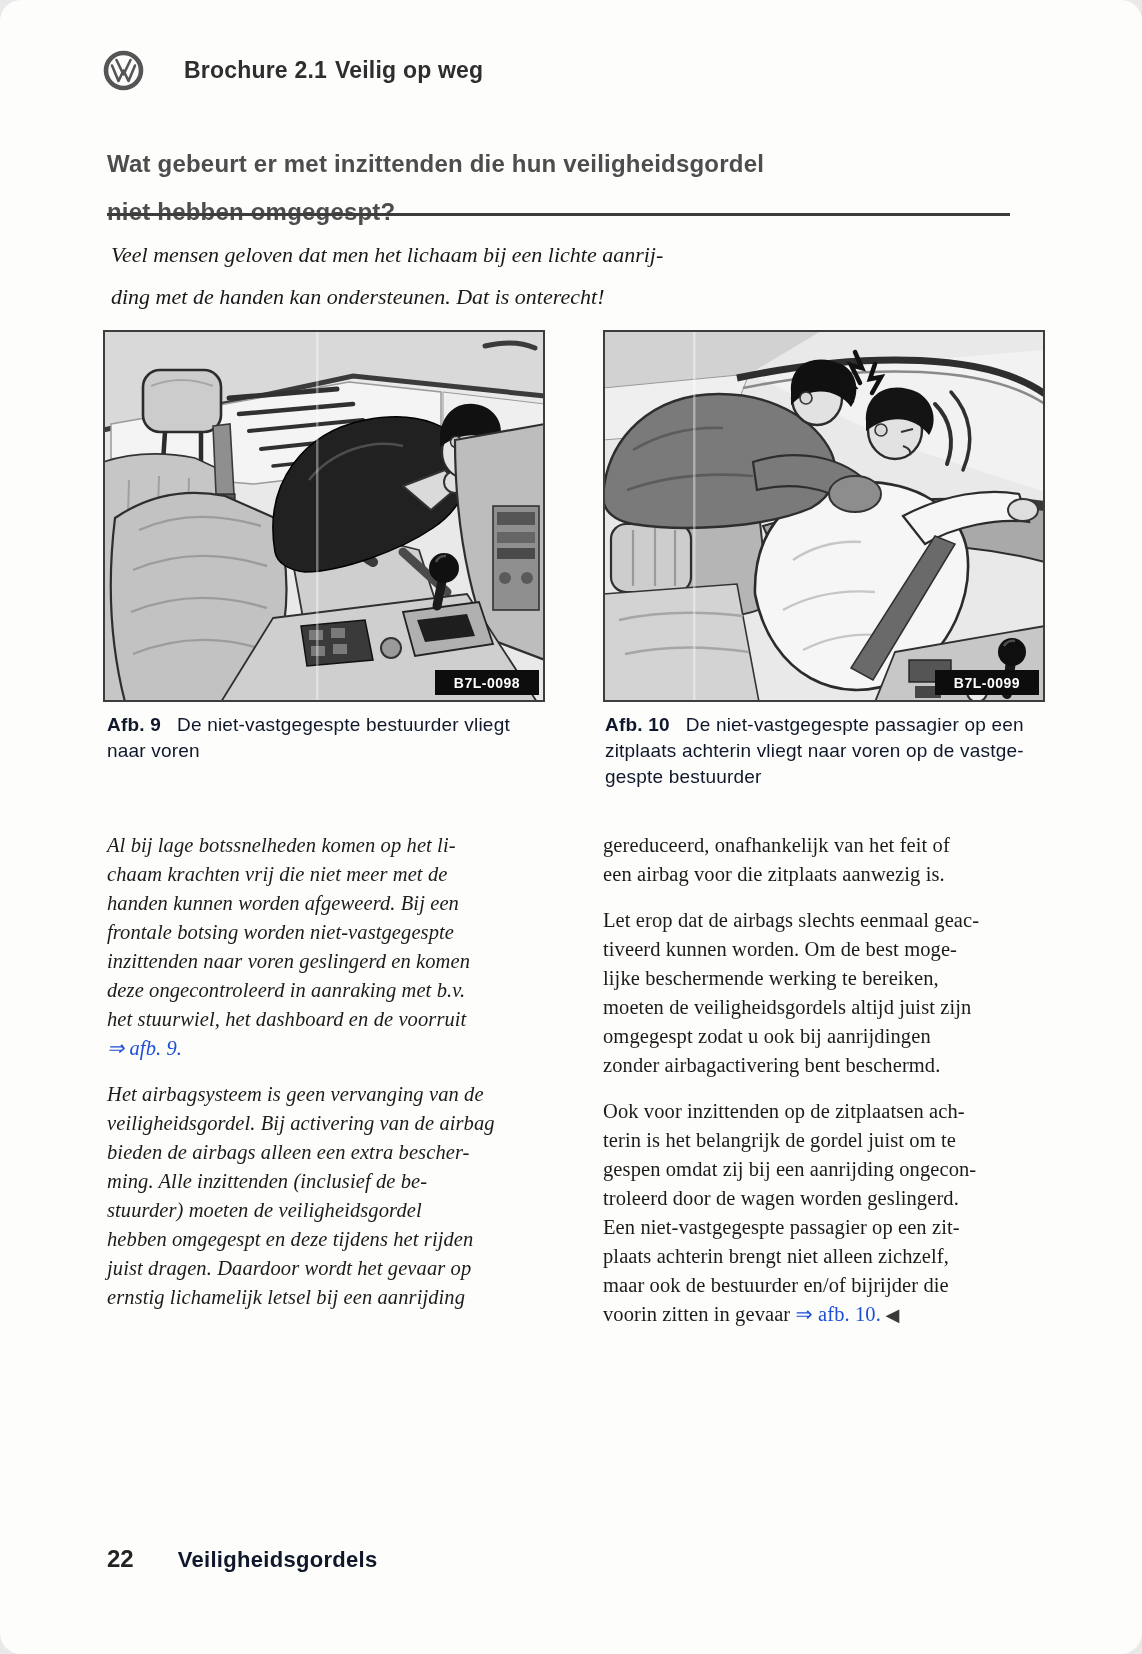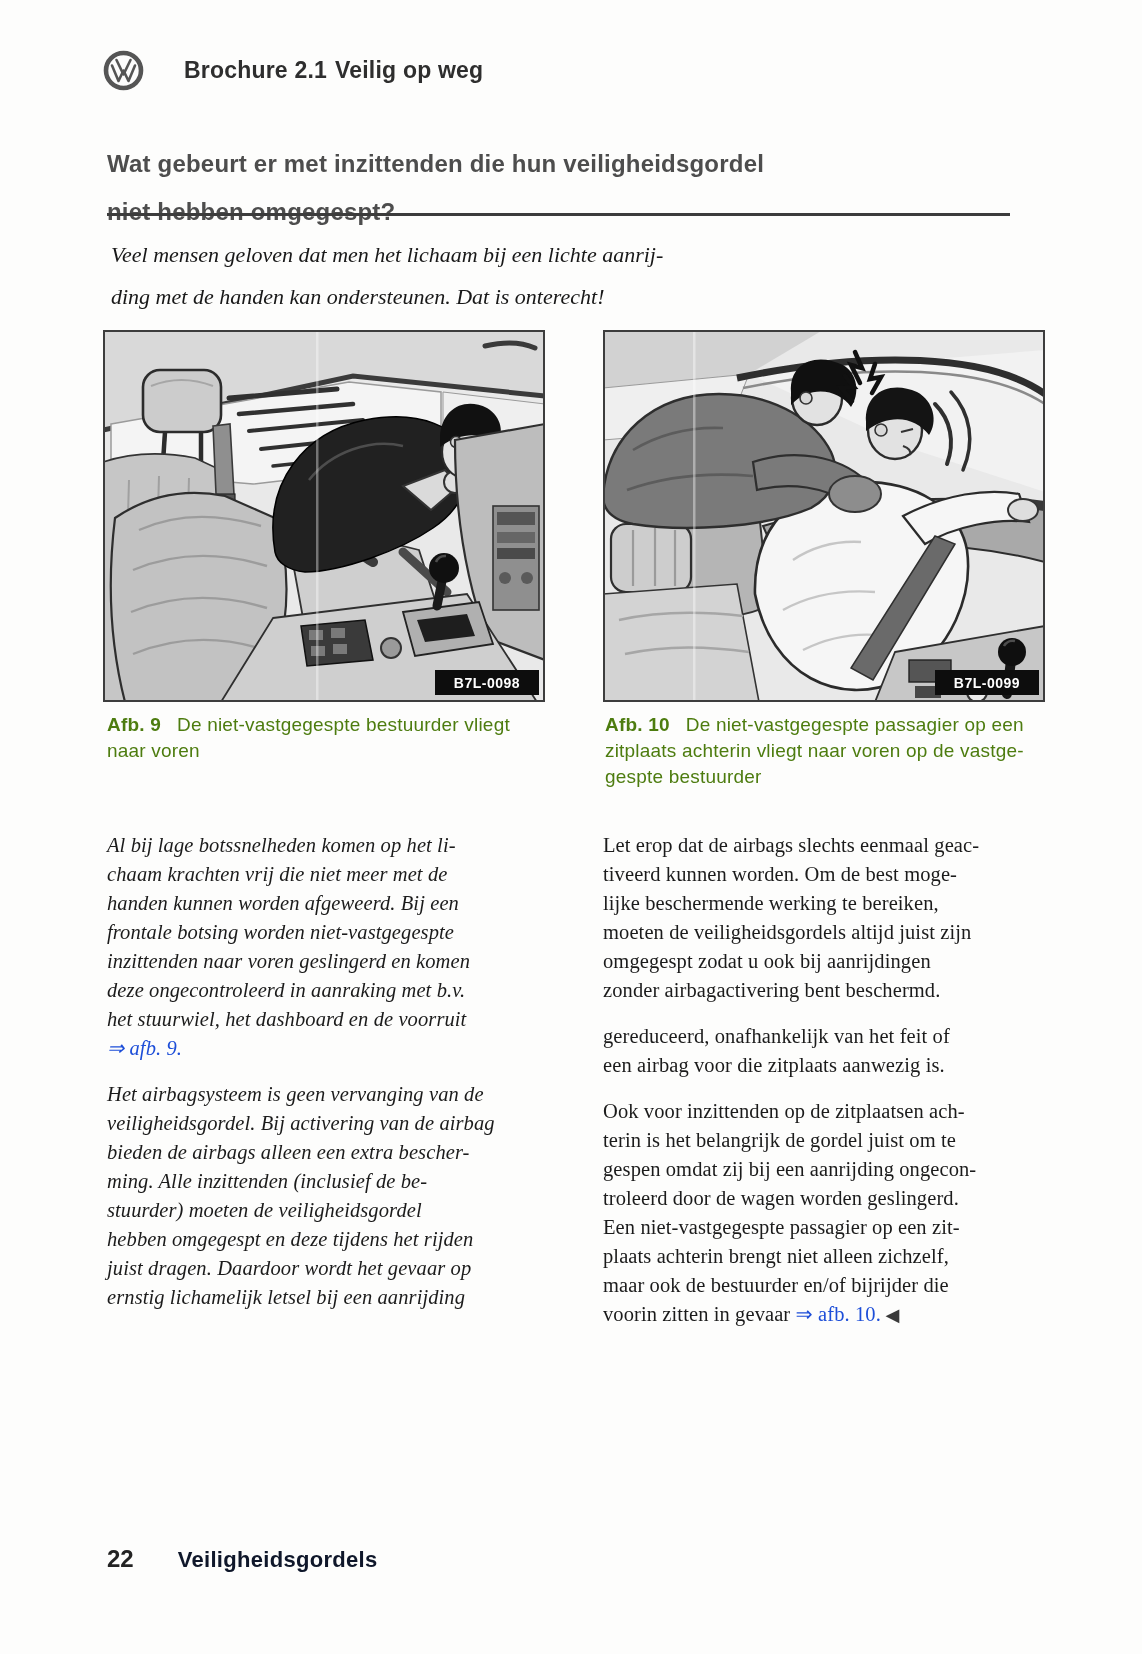--- a/index.html
+++ b/index.html
@@ -1,19 +1,19 @@
 <!DOCTYPE html>
 <html lang="nl"><head>
 <meta charset="utf-8">
 <style>
   html,body{margin:0;padding:0;background:#e9e9e9;}
   .page{
     position:relative; width:1142px; height:1654px; margin:0 auto;
     background:#fdfdfc; overflow:hidden;
-    font-family:"Liberation Sans", sans-serif; color:#1d1d1d;
+    font-family:"Liberation Sans", sans-serif; color:#1d1d1d;border-radius:21px;
   }
   
   .hdr{position:absolute; left:103px; top:50px; display:flex; align-items:center;}
   .hdr .logo{width:41px; height:41px; flex:0 0 auto;}
   .hdr .hdr-text{margin-left:40px; font-size:23px; color:#2e2e2e; letter-spacing:.2px; display:flex; align-items:baseline; white-space:pre;}
   .hdr .doc{font-weight:600;}
   .hdr .sect{font-weight:700; margin-left:8px;}
   
   .heading{
     position:absolute; left:107px; top:124px; width:935px;
@@ -26,21 +26,21 @@
     font-family:"Liberation Serif", serif; font-style:italic;
     font-size:22px; line-height:42px; color:#181818; white-space:pre;
   }
   
   .fig{position:absolute; top:330px; width:442px; height:304px;}
   .fig svg{display:block; width:442px; height:372px;}
   .fig--1{left:103px;}
   .fig--2{left:603px;}
   .caption{
     position:absolute; top:712px; width:452px;
-    font-size:19px; line-height:26px; color:#4d7c0f; letter-spacing:.2px;
+    font-size:19px; line-height:26px; color:#0f172a; letter-spacing:.2px;
   }
   .caption--1{left:107px;}
   .caption--2{left:605px;}
   .cap-label{font-weight:700; margin-right:16px;}
   .cap-text{white-space:pre-line;}
   
   .col{
     position:absolute; top:831px; width:462px;
     font-family:"Liberation Serif", serif;
     font-size:20.5px; line-height:29px; color:#1b1b1b; letter-spacing:.1px;
@@ -256,28 +256,28 @@
 veiligheidsgordel. Bij activering van de airbag
 bieden de airbags alleen een extra bescher-
 ming. Alle inzittenden (inclusief de be-
 stuurder) moeten de veiligheidsgordel
 hebben omgegespt en deze tijdens het rijden
 juist dragen. Daardoor wordt het gevaar op
 ernstig lichamelijk letsel bij een aanrijding</span></p>
   </div>
 
   <div class="col col--right">
+    <p><span>gereduceerd, onafhankelijk van het feit of
+een airbag voor die zitplaats aanwezig is.</span></p>
     <p><span>Let erop dat de airbags slechts eenmaal geac-
 tiveerd kunnen worden. Om de best moge-
 lijke beschermende werking te bereiken,
 moeten de veiligheidsgordels altijd juist zijn
 omgegespt zodat u ook bij aanrijdingen
 zonder airbagactivering bent beschermd.</span></p>
-    <p><span>gereduceerd, onafhankelijk van het feit of
-een airbag voor die zitplaats aanwezig is.</span></p>
     <p><span>Ook voor inzittenden op de zitplaatsen ach-
 terin is het belangrijk de gordel juist om te
 gespen omdat zij bij een aanrijding ongecon-
 troleerd door de wagen worden geslingerd.
 Een niet-vastgegespte passagier op een zit-
 plaats achterin brengt niet alleen zichzelf,
 maar ook de bestuurder en/of bijrijder die
 voorin zitten in gevaar </span><span class="ref">⇒ afb. 10.</span><span class="endmark"> ◀</span></p>
   </div>
 

